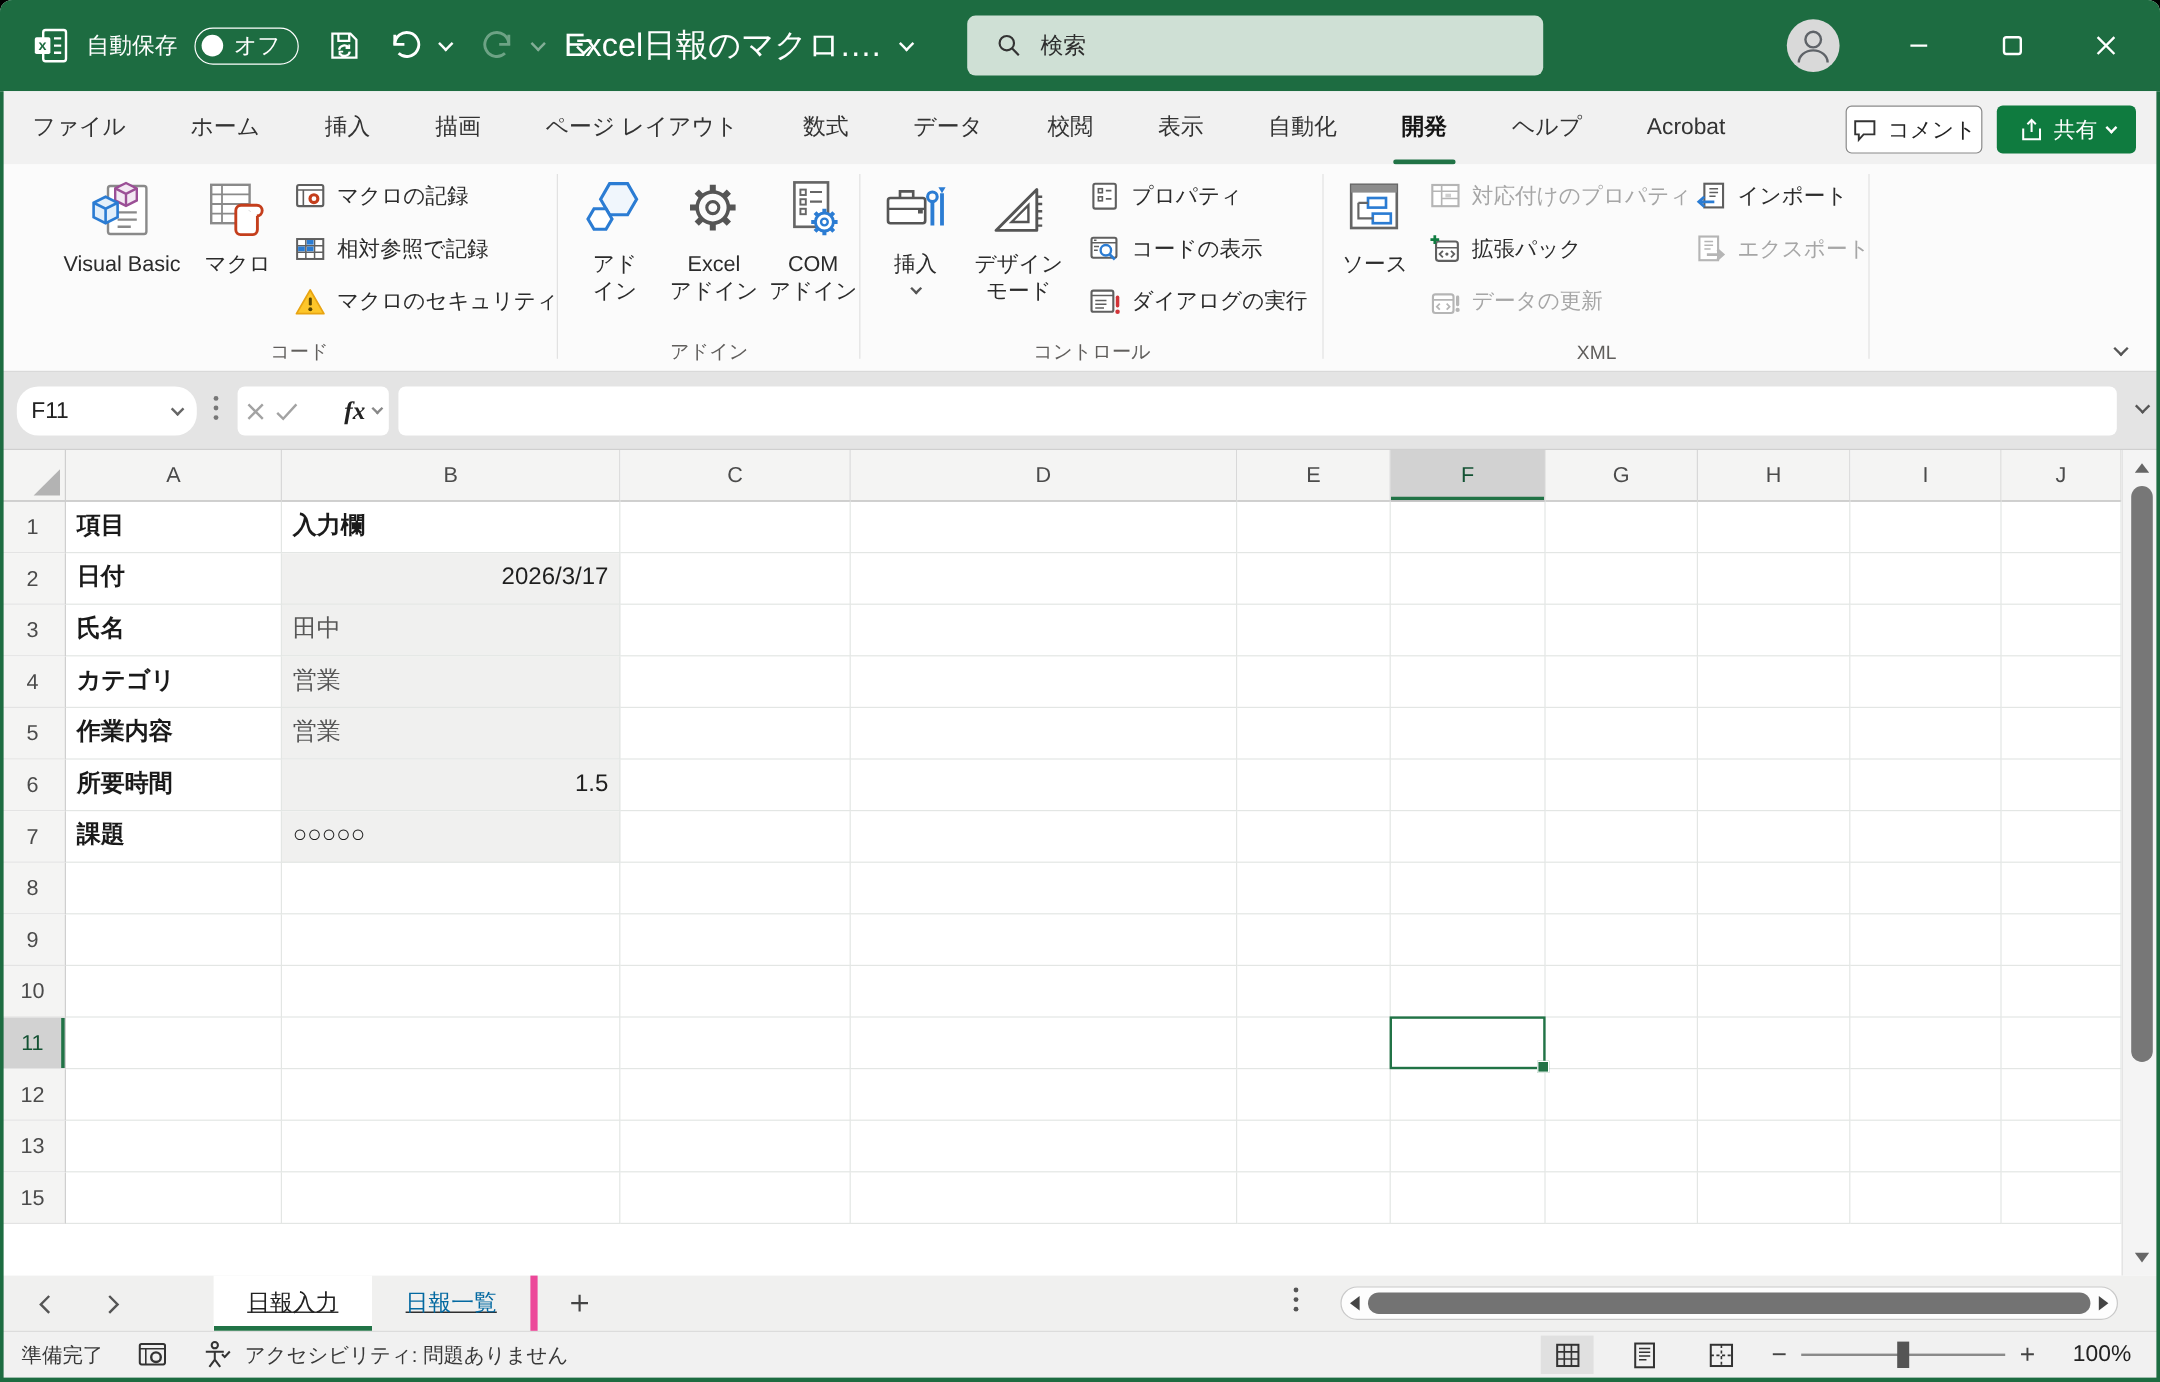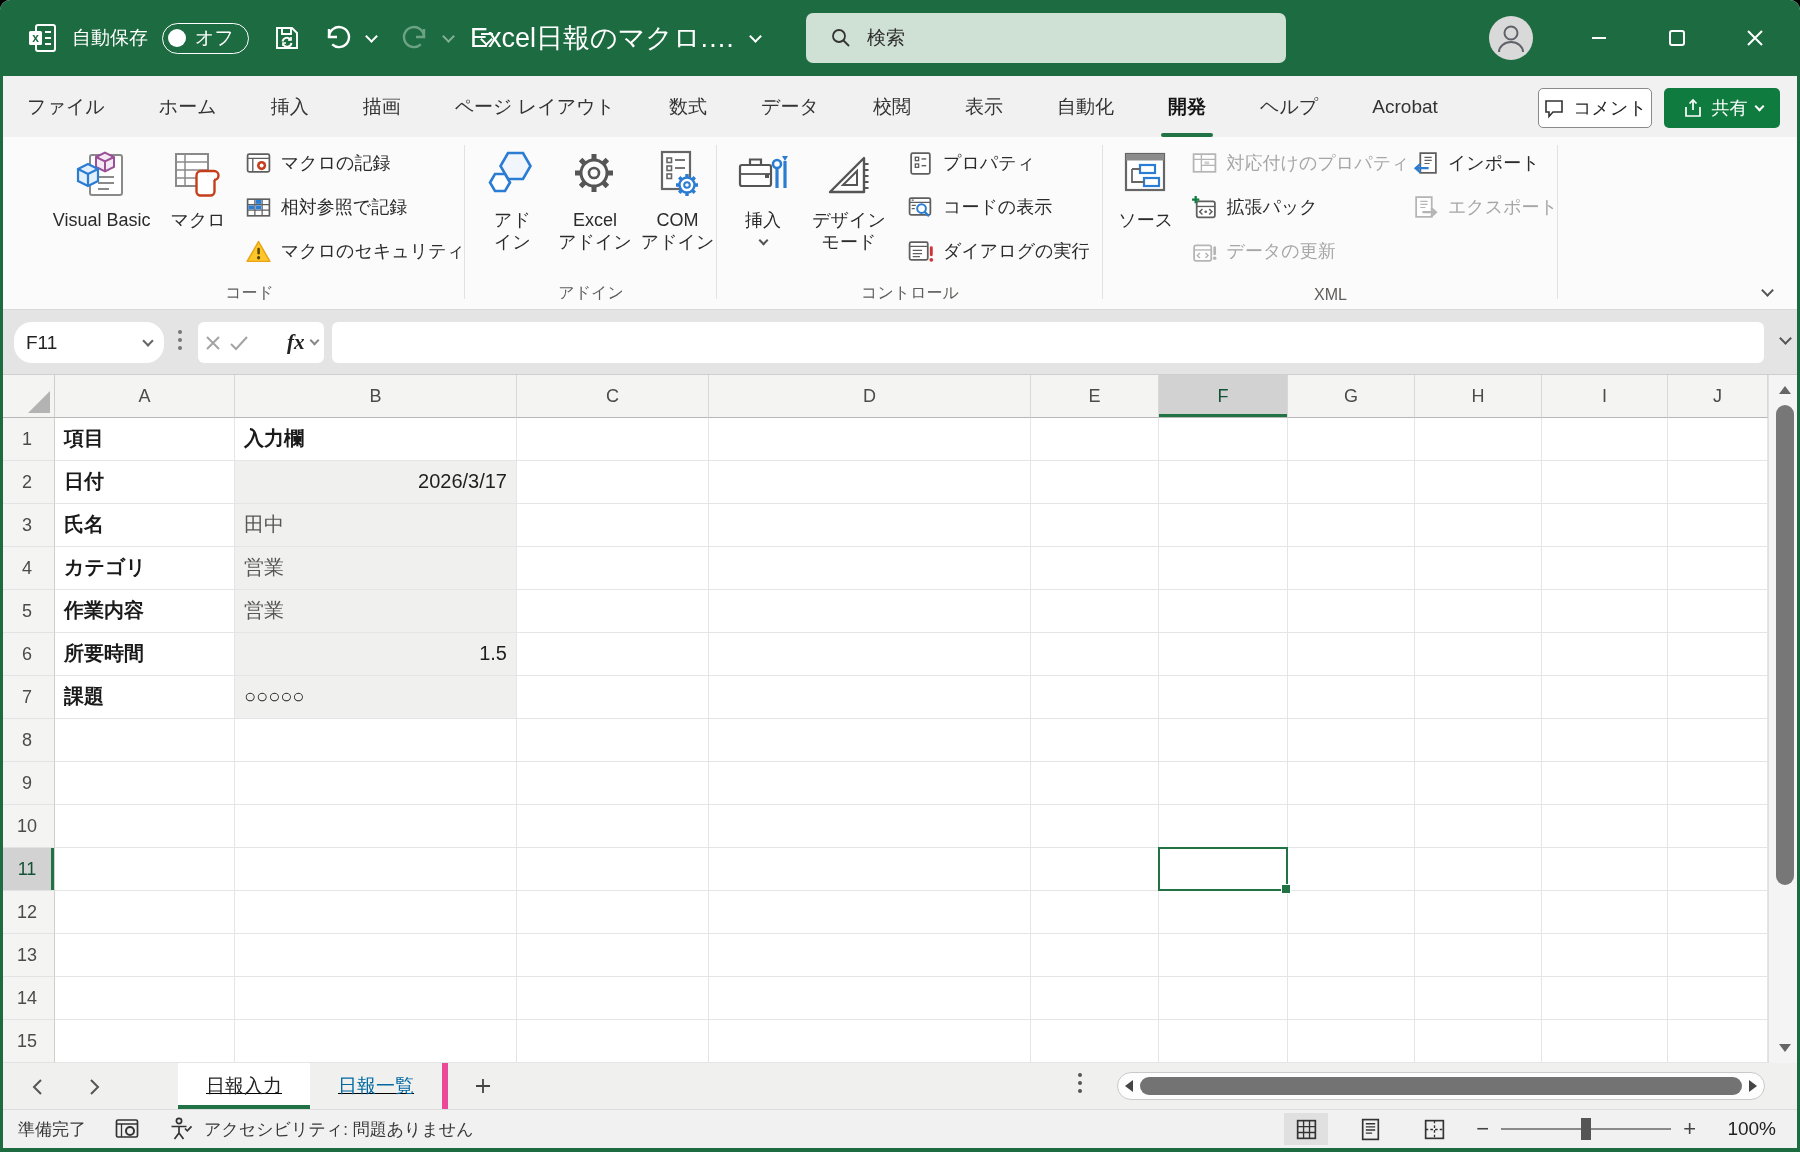--- a/index.html
+++ b/index.html
@@ -707,33 +707,20 @@
         <div class="g-c" style="width: 192px;"></div>
         <div class="g-c" style="width: 322px;"></div>
         <div class="g-c" style="width: 128px;"></div>
         <div class="g-c" style="width: 129px;"></div>
         <div class="g-c" style="width: 127px;"></div>
         <div class="g-c" style="width: 127px;"></div>
         <div class="g-c" style="width: 126px;"></div>
         <div class="g-c" style="width: 100px;"></div>
       </div>
       <div class="g-row">
-        <div class="g-n">14</div>
-        <div class="g-c" style="width: 180px;"></div>
-        <div class="g-c" style="width: 282px;"></div>
-        <div class="g-c" style="width: 192px;"></div>
-        <div class="g-c" style="width: 322px;"></div>
-        <div class="g-c" style="width: 128px;"></div>
-        <div class="g-c" style="width: 129px;"></div>
-        <div class="g-c" style="width: 127px;"></div>
-        <div class="g-c" style="width: 127px;"></div>
-        <div class="g-c" style="width: 126px;"></div>
-        <div class="g-c" style="width: 100px;"></div>
-      </div>
-      <div class="g-row">
         <div class="g-n">15</div>
         <div class="g-c" style="width: 180px;"></div>
         <div class="g-c" style="width: 282px;"></div>
         <div class="g-c" style="width: 192px;"></div>
         <div class="g-c" style="width: 322px;"></div>
         <div class="g-c" style="width: 128px;"></div>
         <div class="g-c" style="width: 129px;"></div>
         <div class="g-c" style="width: 127px;"></div>
         <div class="g-c" style="width: 127px;"></div>
         <div class="g-c" style="width: 126px;"></div>

